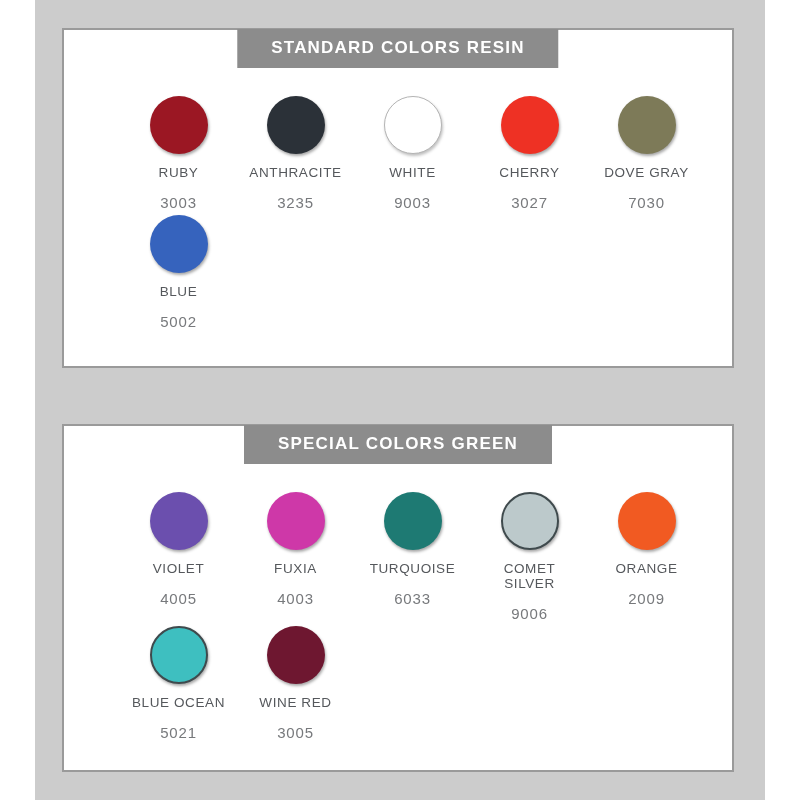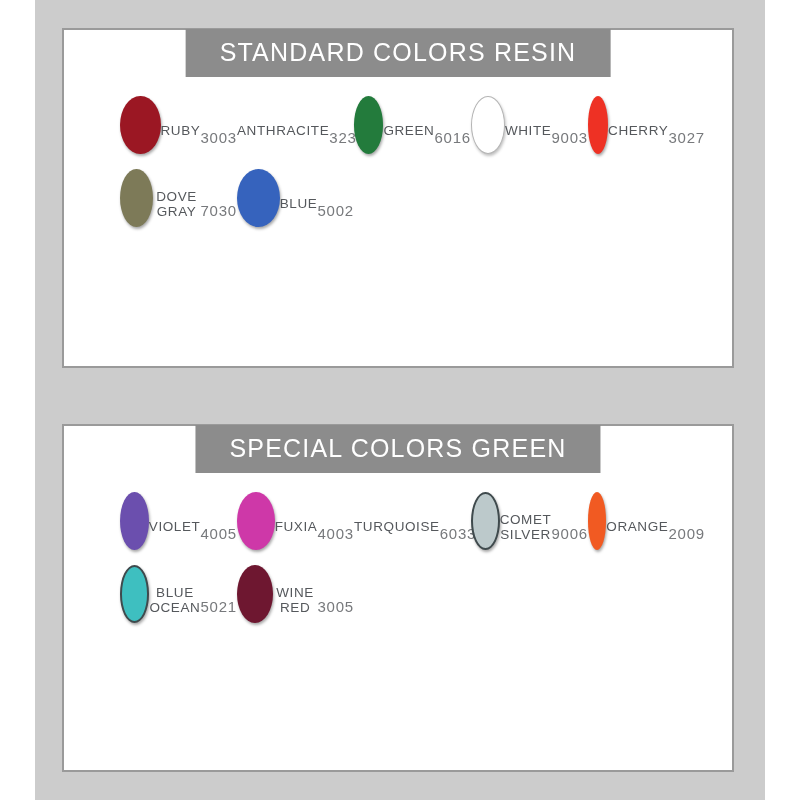--- a/index.html
+++ b/index.html
@@ -41,22 +41,22 @@
   #panel-standard { top: 28px;  height: 340px; }
   #panel-special  { top: 424px; height: 348px; }
 
   .panel-header {
     position: absolute;
     top: -1px;
     left: 50%;
     transform: translateX(-50%);
     background: #8c8c8c;
     color: #ffffff;
-    font-size: 25px;
-    font-weight: normal;
+    font-size: 17px;
+    font-weight: bold;
     letter-spacing: 1.2px;
     padding: 9px 34px 10px 34px;
     white-space: nowrap;
     text-align: center;
   }
 
   .grid {
     padding-top: 66px;
     display: flex;
     flex-wrap: wrap;
@@ -64,20 +64,21 @@
     padding-left: 56px;
     padding-right: 20px;
     box-sizing: border-box;
   }
 
   .swatch-cell {
     width: 117px;
     margin-right: 0px;
     margin-bottom: 4px;
     display: flex;
+    flex-direction: column;
     align-items: center;
   }
 
   .swatch-dot {
     width: 58px;
     height: 58px;
     border-radius: 50%;
     box-shadow: 1px 2px 3px rgba(0,0,0,0.35);
     margin-bottom: 11px;
   }
@@ -124,25 +125,20 @@
           <div class="swatch-dot" style="background: rgb(155, 23, 35);"></div>
           <div class="swatch-name">RUBY</div>
           <div class="swatch-code">3003</div>
         </div>
         <div class="swatch-cell">
           <div class="swatch-dot" style="background: rgb(43, 49, 56);"></div>
           <div class="swatch-name">ANTHRACITE</div>
           <div class="swatch-code">3235</div>
         </div>
         <div class="swatch-cell">
-          <div class="swatch-dot" style="background: rgb(35, 123, 60);"></div>
-          <div class="swatch-name">GREEN</div>
-          <div class="swatch-code">6016</div>
-        </div>
-        <div class="swatch-cell">
           <div class="swatch-dot outlined" style="background: rgb(255, 255, 255);"></div>
           <div class="swatch-name">WHITE</div>
           <div class="swatch-code">9003</div>
         </div>
         <div class="swatch-cell">
           <div class="swatch-dot" style="background: rgb(238, 49, 36);"></div>
           <div class="swatch-name">CHERRY</div>
           <div class="swatch-code">3027</div>
         </div>
         <div class="swatch-cell">

